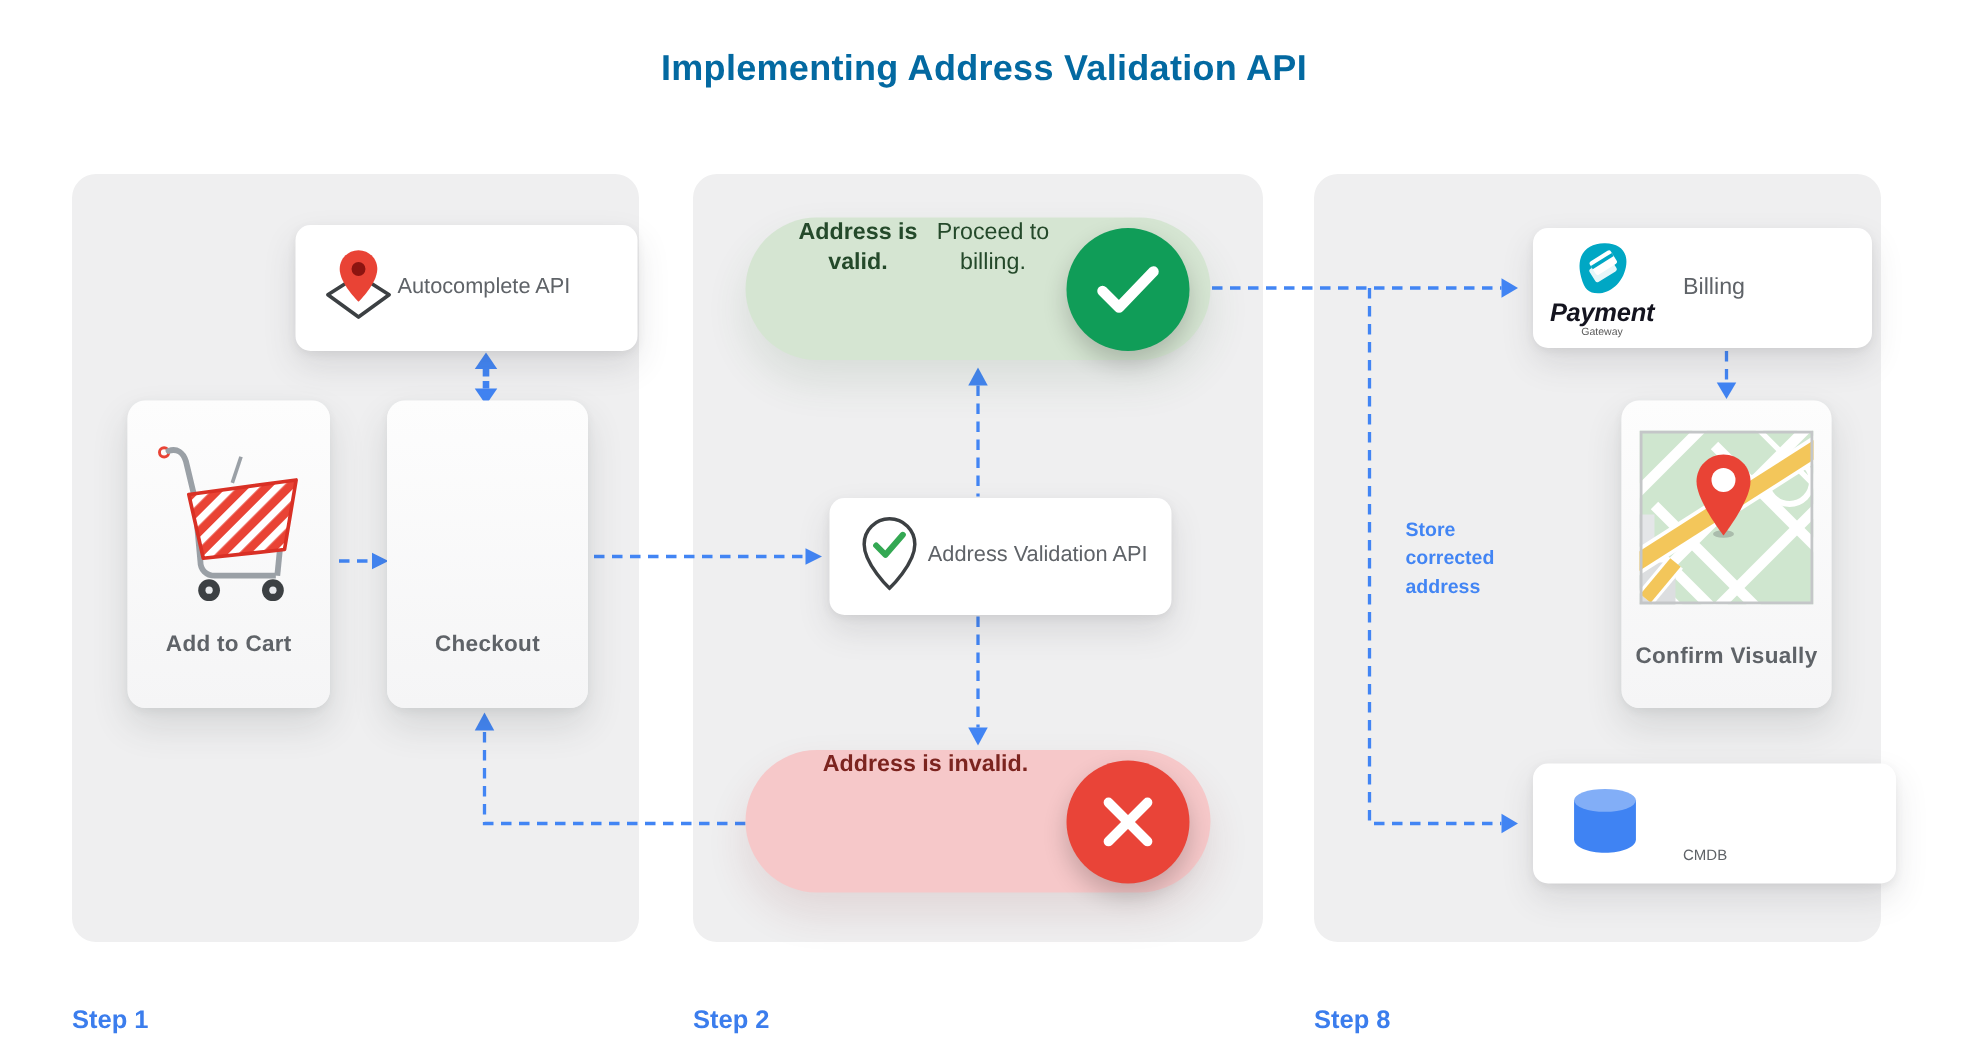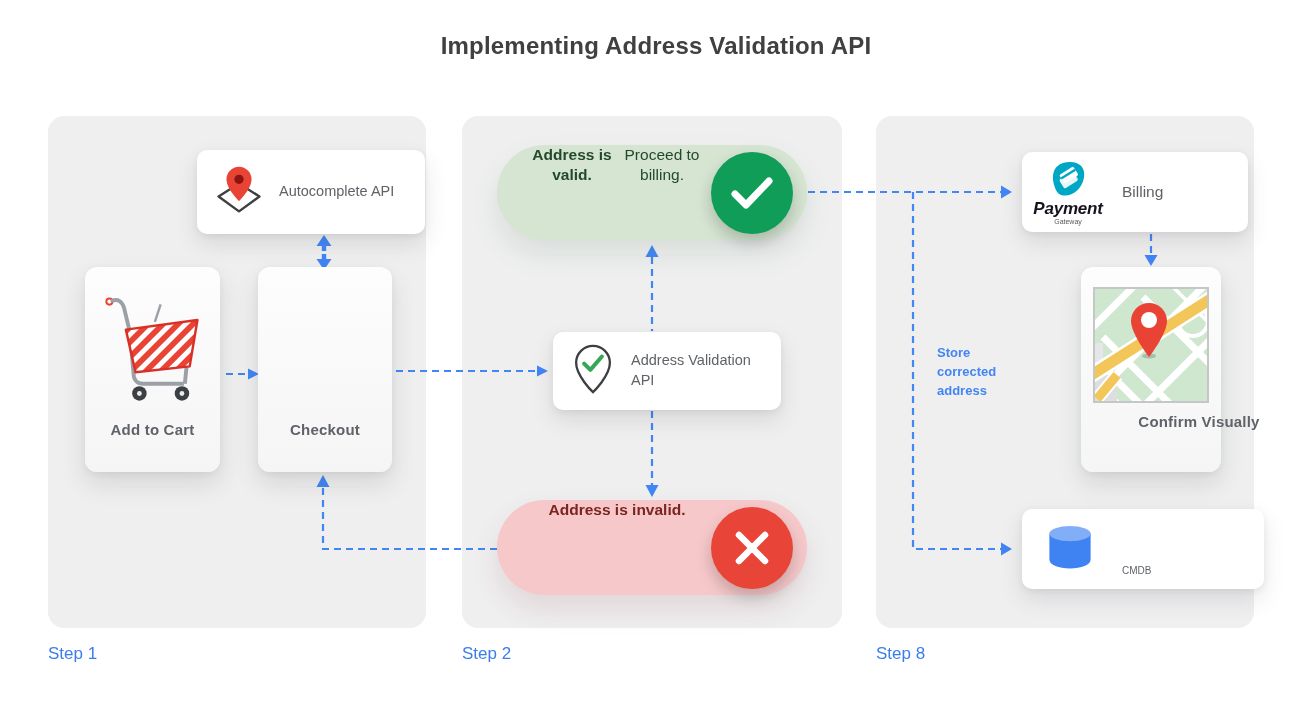--- a/index.html
+++ b/index.html
@@ -2,42 +2,42 @@
 <html><head>
 <meta charset="utf-8">
 <style>
   html,body{margin:0;padding:0;background:#fff;}
   .canvas{
     position:relative;width:1312px;height:704px;background:#ffffff;
     font-family:"Liberation Sans",sans-serif;overflow:hidden;
   }
   .title{
     position:absolute;top:32px;left:0;width:100%;text-align:center;
-    font-size:24px;font-weight:700;color:#404040;letter-spacing:0.2px;
+    font-size:24px;font-weight:700;color:#0369a1;letter-spacing:0.2px;
   }
   .panel{
     position:absolute;top:116px;height:512px;background:#efeff0;border-radius:16px;z-index:0;
   }
   #panel1{left:48px;width:378px;}
   #panel2{left:462px;width:380px;}
   #panel3{left:876px;width:378px;}
   .step-label{
-    position:absolute;top:644px;font-size:17px;font-weight:400;color:#3b7ded;z-index:3;
+    position:absolute;top:670px;font-size:17px;font-weight:700;color:#3b7ded;z-index:3;
   }
   .card{
     position:absolute;background:#ffffff;border-radius:10px;z-index:2;
     box-shadow:0 10px 22px rgba(60,64,67,0.13),0 2px 6px rgba(60,64,67,0.08);
     display:flex;align-items:center;
   }
   .card-tall{
     position:absolute;border-radius:12px;z-index:2;
     background:linear-gradient(180deg,#fdfdfd 0%,#f5f5f6 100%);
     box-shadow:0 12px 24px rgba(60,64,67,0.14),0 2px 6px rgba(60,64,67,0.07);
   }
-  .api-card{padding:0 16px;gap:14px;}
+  .api-card{padding:0 16px;}
   .api-text{font-size:14.5px;color:#5f6368;line-height:1.35;}
   .card-label{
     position:absolute;bottom:34px;left:0;width:100%;text-align:center;
     font-size:15px;font-weight:700;color:#5f6368;letter-spacing:0.2px;
   }
   .form-col{position:absolute;top:19px;left:12px;right:12px;display:flex;flex-direction:column;gap:8px;}
   .form-row{display:flex;gap:8px;}
   .ffield{
     height:20px;background:#fff;border:1px solid #c2c5c9;border-radius:2px;
     font-size:11.5px;color:#5f6368;display:flex;align-items:center;padding-left:5px;box-sizing:border-box;
@@ -196,21 +196,21 @@
         <line x1="-8" y1="92" x2="124" y2="8" stroke="#ffffff" stroke-width="16"></line>
         <line x1="-8" y1="92" x2="124" y2="8" stroke="#f3c65a" stroke-width="11"></line>
         <line x1="4" y1="112" x2="24" y2="88" stroke="#ffffff" stroke-width="13"></line>
         <line x1="4" y1="112" x2="24" y2="88" stroke="#f3c65a" stroke-width="9"></line>
         <ellipse cx="56" cy="69" rx="7" ry="2.5" fill="rgba(60,64,67,0.25)"></ellipse>
         <path d="M56,16 C46,16 38,24 38,34 C38,47 56,70 56,70 C56,70 74,47 74,34 C74,24 66,16 56,16 Z" fill="#e94335"></path>
         <circle cx="56" cy="33" r="8" fill="#ffffff"></circle>
         <rect x="1" y="1" width="114" height="114" fill="none" stroke="#c4c6c8" stroke-width="2"></rect>
       </svg>
     </div>
-    <div class="card-label" style="bottom:40px;line-height:1.35;margin-left:48px;">Confirm Visually</div>
+    <div class="card-label" style="bottom:24px;line-height:1.35;">Confirm Visually</div>
   </div>
 
   <div class="card" style="left:1022px;top:509px;width:198px;height:80px;padding:0 22px;gap:26px;">
     <span>
       <svg width="52" height="48" viewBox="0 0 58 52">
         <path d="M6,11 L6,40 C6,46 16.3,50 29,50 C41.7,50 52,46 52,40 L52,11 Z" fill="#3f83f3"></path>
         <ellipse cx="29" cy="11" rx="23" ry="8.5" fill="#82aef7"></ellipse>
       </svg>
     </span>
     <span class="api-text" style="font-size:10px;margin-top:44px;">CMDB</span>

